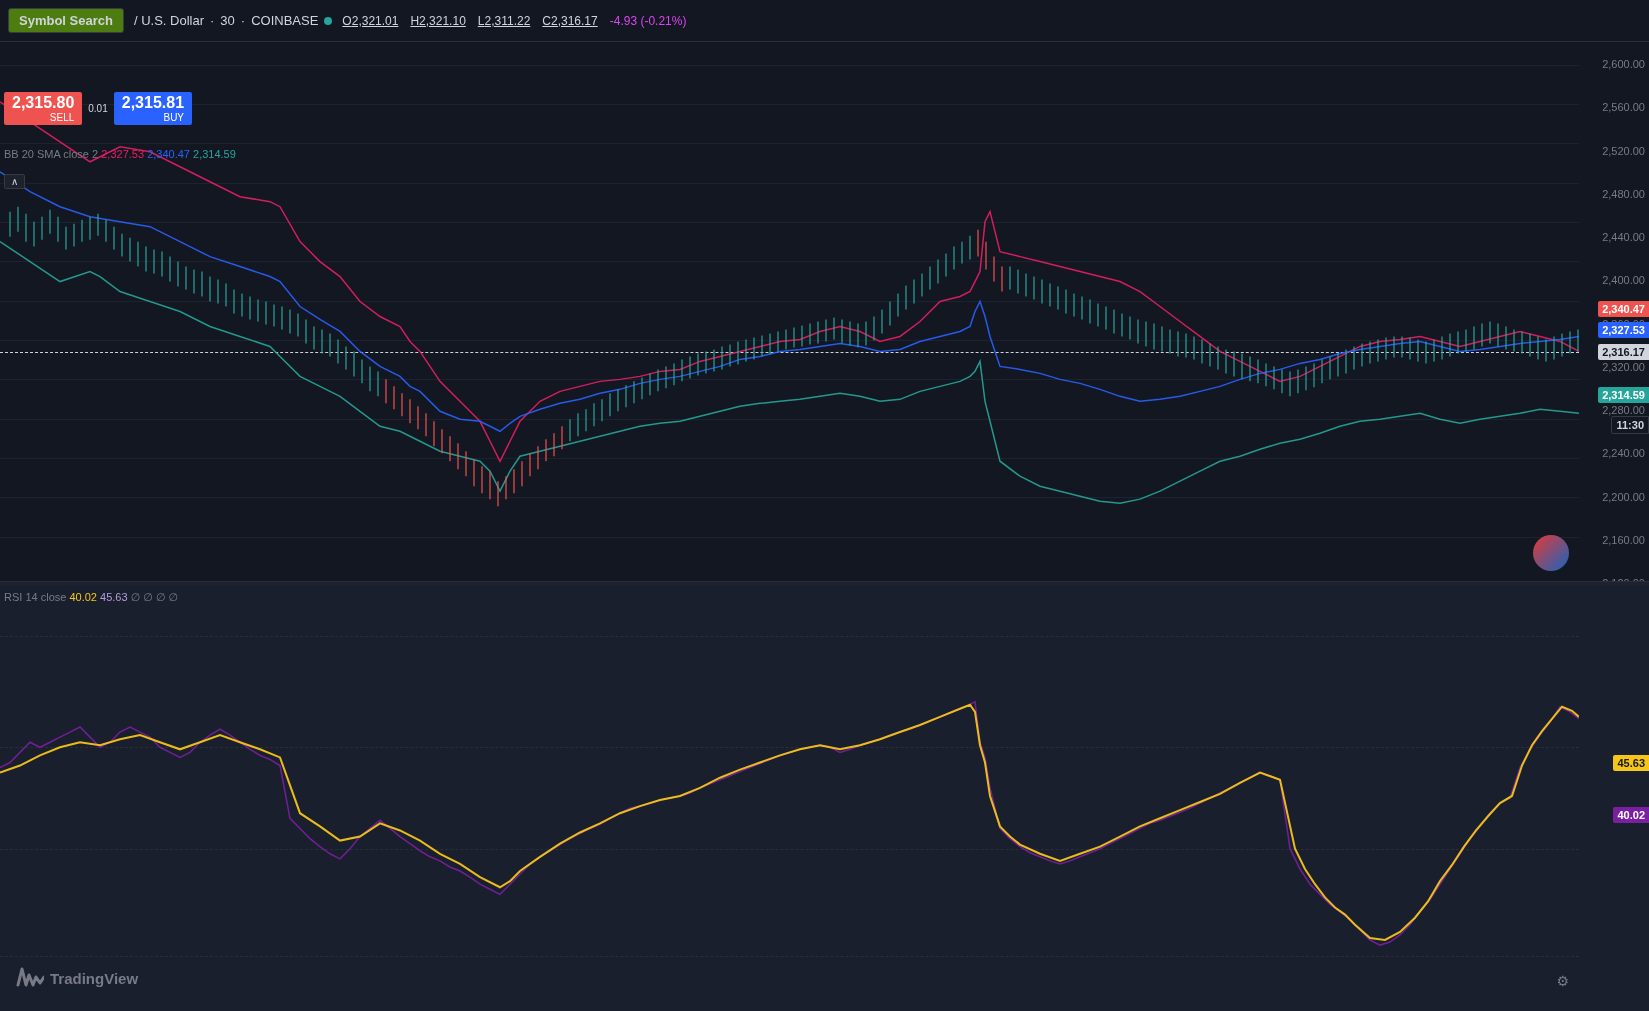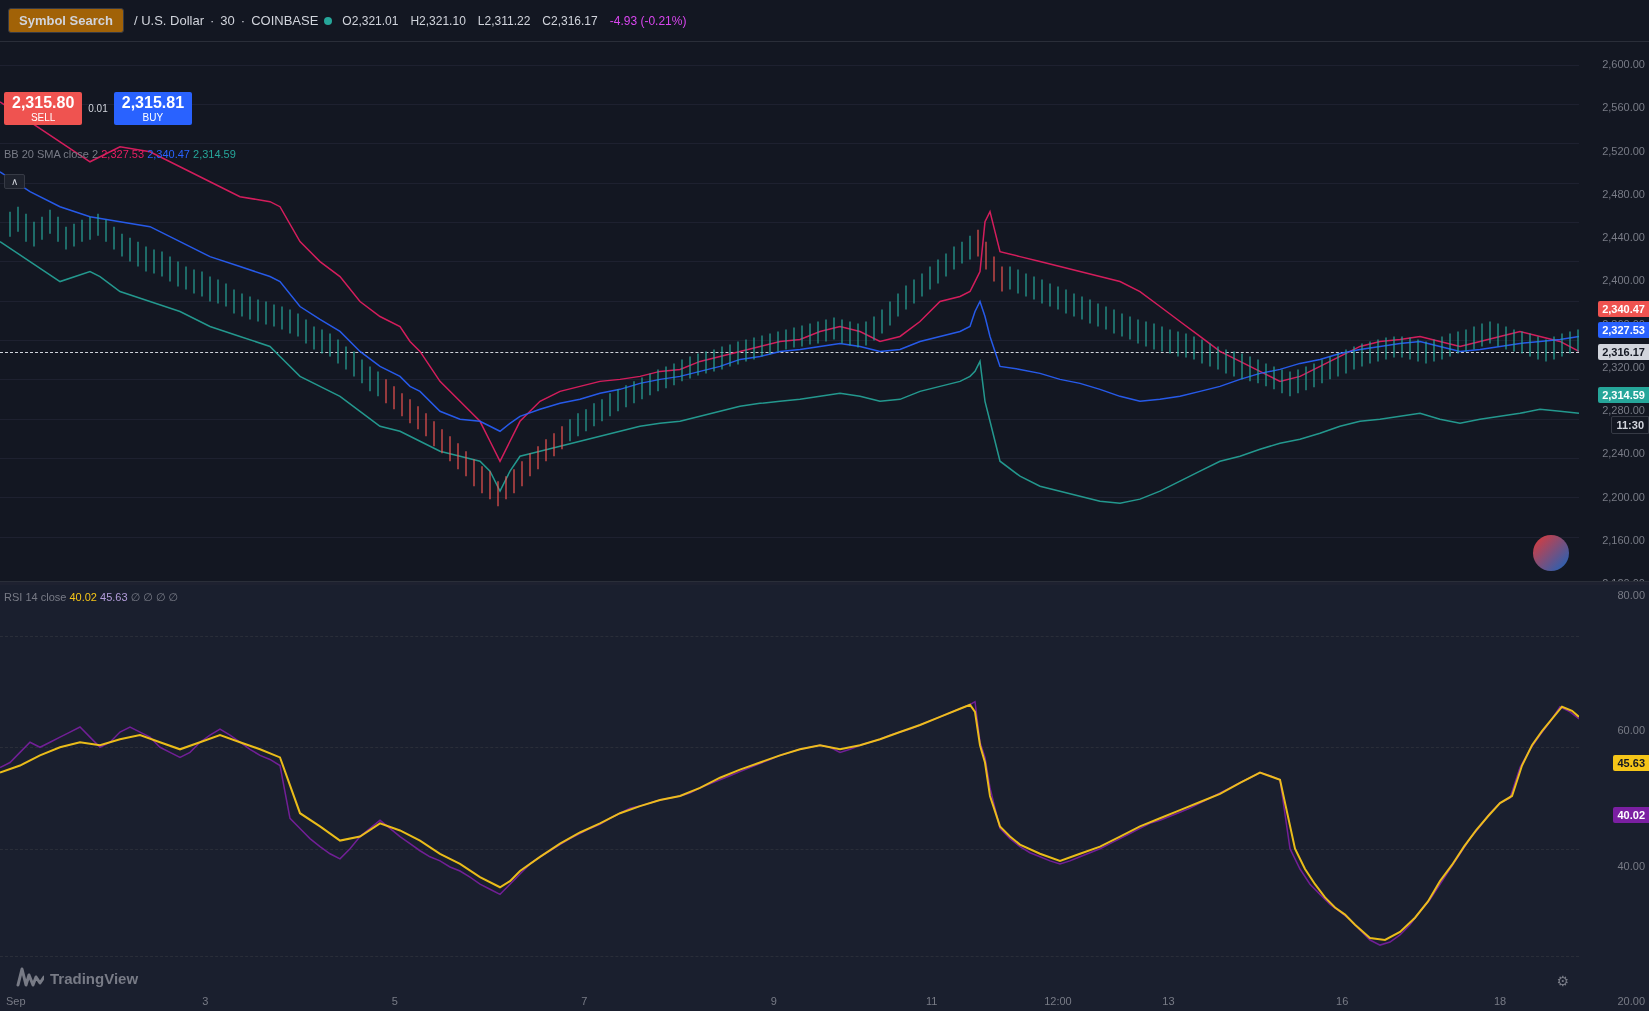--- a/index.html
+++ b/index.html
@@ -19,21 +19,21 @@
       display: flex;
       align-items: center;
       padding: 4px 8px;
       background: #131722;
       border-bottom: 1px solid #2a2e39;
       height: 42px;
       position: relative;
       z-index: 10;
     }
     .symbol-search-btn {
-      background: #a16207;
+      background: #4d7c0f;
       border: 1px solid #363a45;
       color: #d1d4dc;
       padding: 4px 10px;
       border-radius: 3px;
       cursor: pointer;
       font-size: 13px;
       font-weight: bold;
       white-space: nowrap;
     }
     .header-info {
@@ -49,21 +49,21 @@
       border-radius: 50%;
       background: #26a69a;
       display: inline-block;
     }
     .ohlc-info {
       display: flex;
       gap: 12px;
       margin-left: 10px;
       font-size: 12px;
     }
-    .ohlc-item { color: #d1d4dc; }
+    .ohlc-item { color: #d1d4dc; text-decoration: underline; }
     .ohlc-val { color: #d1d4dc; }
     .change-neg { color: #d946ef; }
 
     
     .chart-container {
       display: flex;
       flex-direction: column;
       height: calc(1011px - 42px);
     }
 
@@ -145,21 +145,21 @@
     }
     .buy-box {
       background: #2962ff;
       color: #fff;
       padding: 2px 8px 2px 8px;
       border-radius: 2px;
       text-align: center;
       min-width: 70px;
     }
     .box-price { font-size: 16px; font-weight: bold; display: block; }
-    .box-label { font-size: 10px; display: block; }
+    .box-label { font-size: 10px; display: block; text-align: right; }
 
     
     .bb-label {
       position: absolute;
       left: 4px;
       top: 106px;
       font-size: 11px;
       color: #787b86;
       z-index: 5;
     }
@@ -735,47 +735,29 @@
         975,125 980,158 985,175 990,208 1000,238 1010,248 1020,256 1040,265
         1060,272 1080,265 1100,258 1120,248 1140,238 1160,230 1180,222
         1200,214 1220,206 1240,195 1260,185 1280,192 1295,260 1305,280
         1315,295 1325,308 1335,318 1345,325 1355,335 1370,348 1385,350
         1400,342 1415,328 1428,312 1440,292 1452,276 1464,258 1476,242
         1488,228 1500,215 1512,208 1522,178 1532,158 1542,144 1552,132
         1562,120 1572,124 1579,130
       " fill="none" stroke="#f5c518" stroke-width="2" opacity="0.95"></polyline>
     </svg>
 
-    <div class="rsi-y-axis">
-      <span>80.00</span>
-      <span>60.00</span>
-      <span>40.00</span>
-      <span>20.00</span>
-    </div>
 
     <div class="rsi-tag-yellow" style="top:40%;">45.63</div>
     <div class="rsi-tag-purple" style="top:52%;">40.02</div>
 
     <div class="tv-logo">
       <svg width="28" height="22" viewBox="0 0 28 22">
         <path d="M2,18 L6,2 L10,18 L13,8 L17,18 L20,10 L24,16 L28,10" stroke="#787b86" stroke-width="3" fill="none" stroke-linejoin="round" stroke-linecap="round"></path>
       </svg>
       <span>TradingView</span>
     </div>
 
-    <div class="x-axis">
-      <span class="x-label" style="left:1%;">Sep</span>
-      <span class="x-label" style="left:13%;">3</span>
-      <span class="x-label" style="left:25%;">5</span>
-      <span class="x-label" style="left:37%;">7</span>
-      <span class="x-label" style="left:49%;">9</span>
-      <span class="x-label" style="left:59%;">11</span>
-      <span class="x-label" style="left:67%;">12:00</span>
-      <span class="x-label" style="left:74%;">13</span>
-      <span class="x-label" style="left:85%;">16</span>
-      <span class="x-label" style="left:95%;">18</span>
-    </div>
 
     <div class="settings-icon">⚙</div>
 
   </div>
 
 </div>
 
 </body></html>

